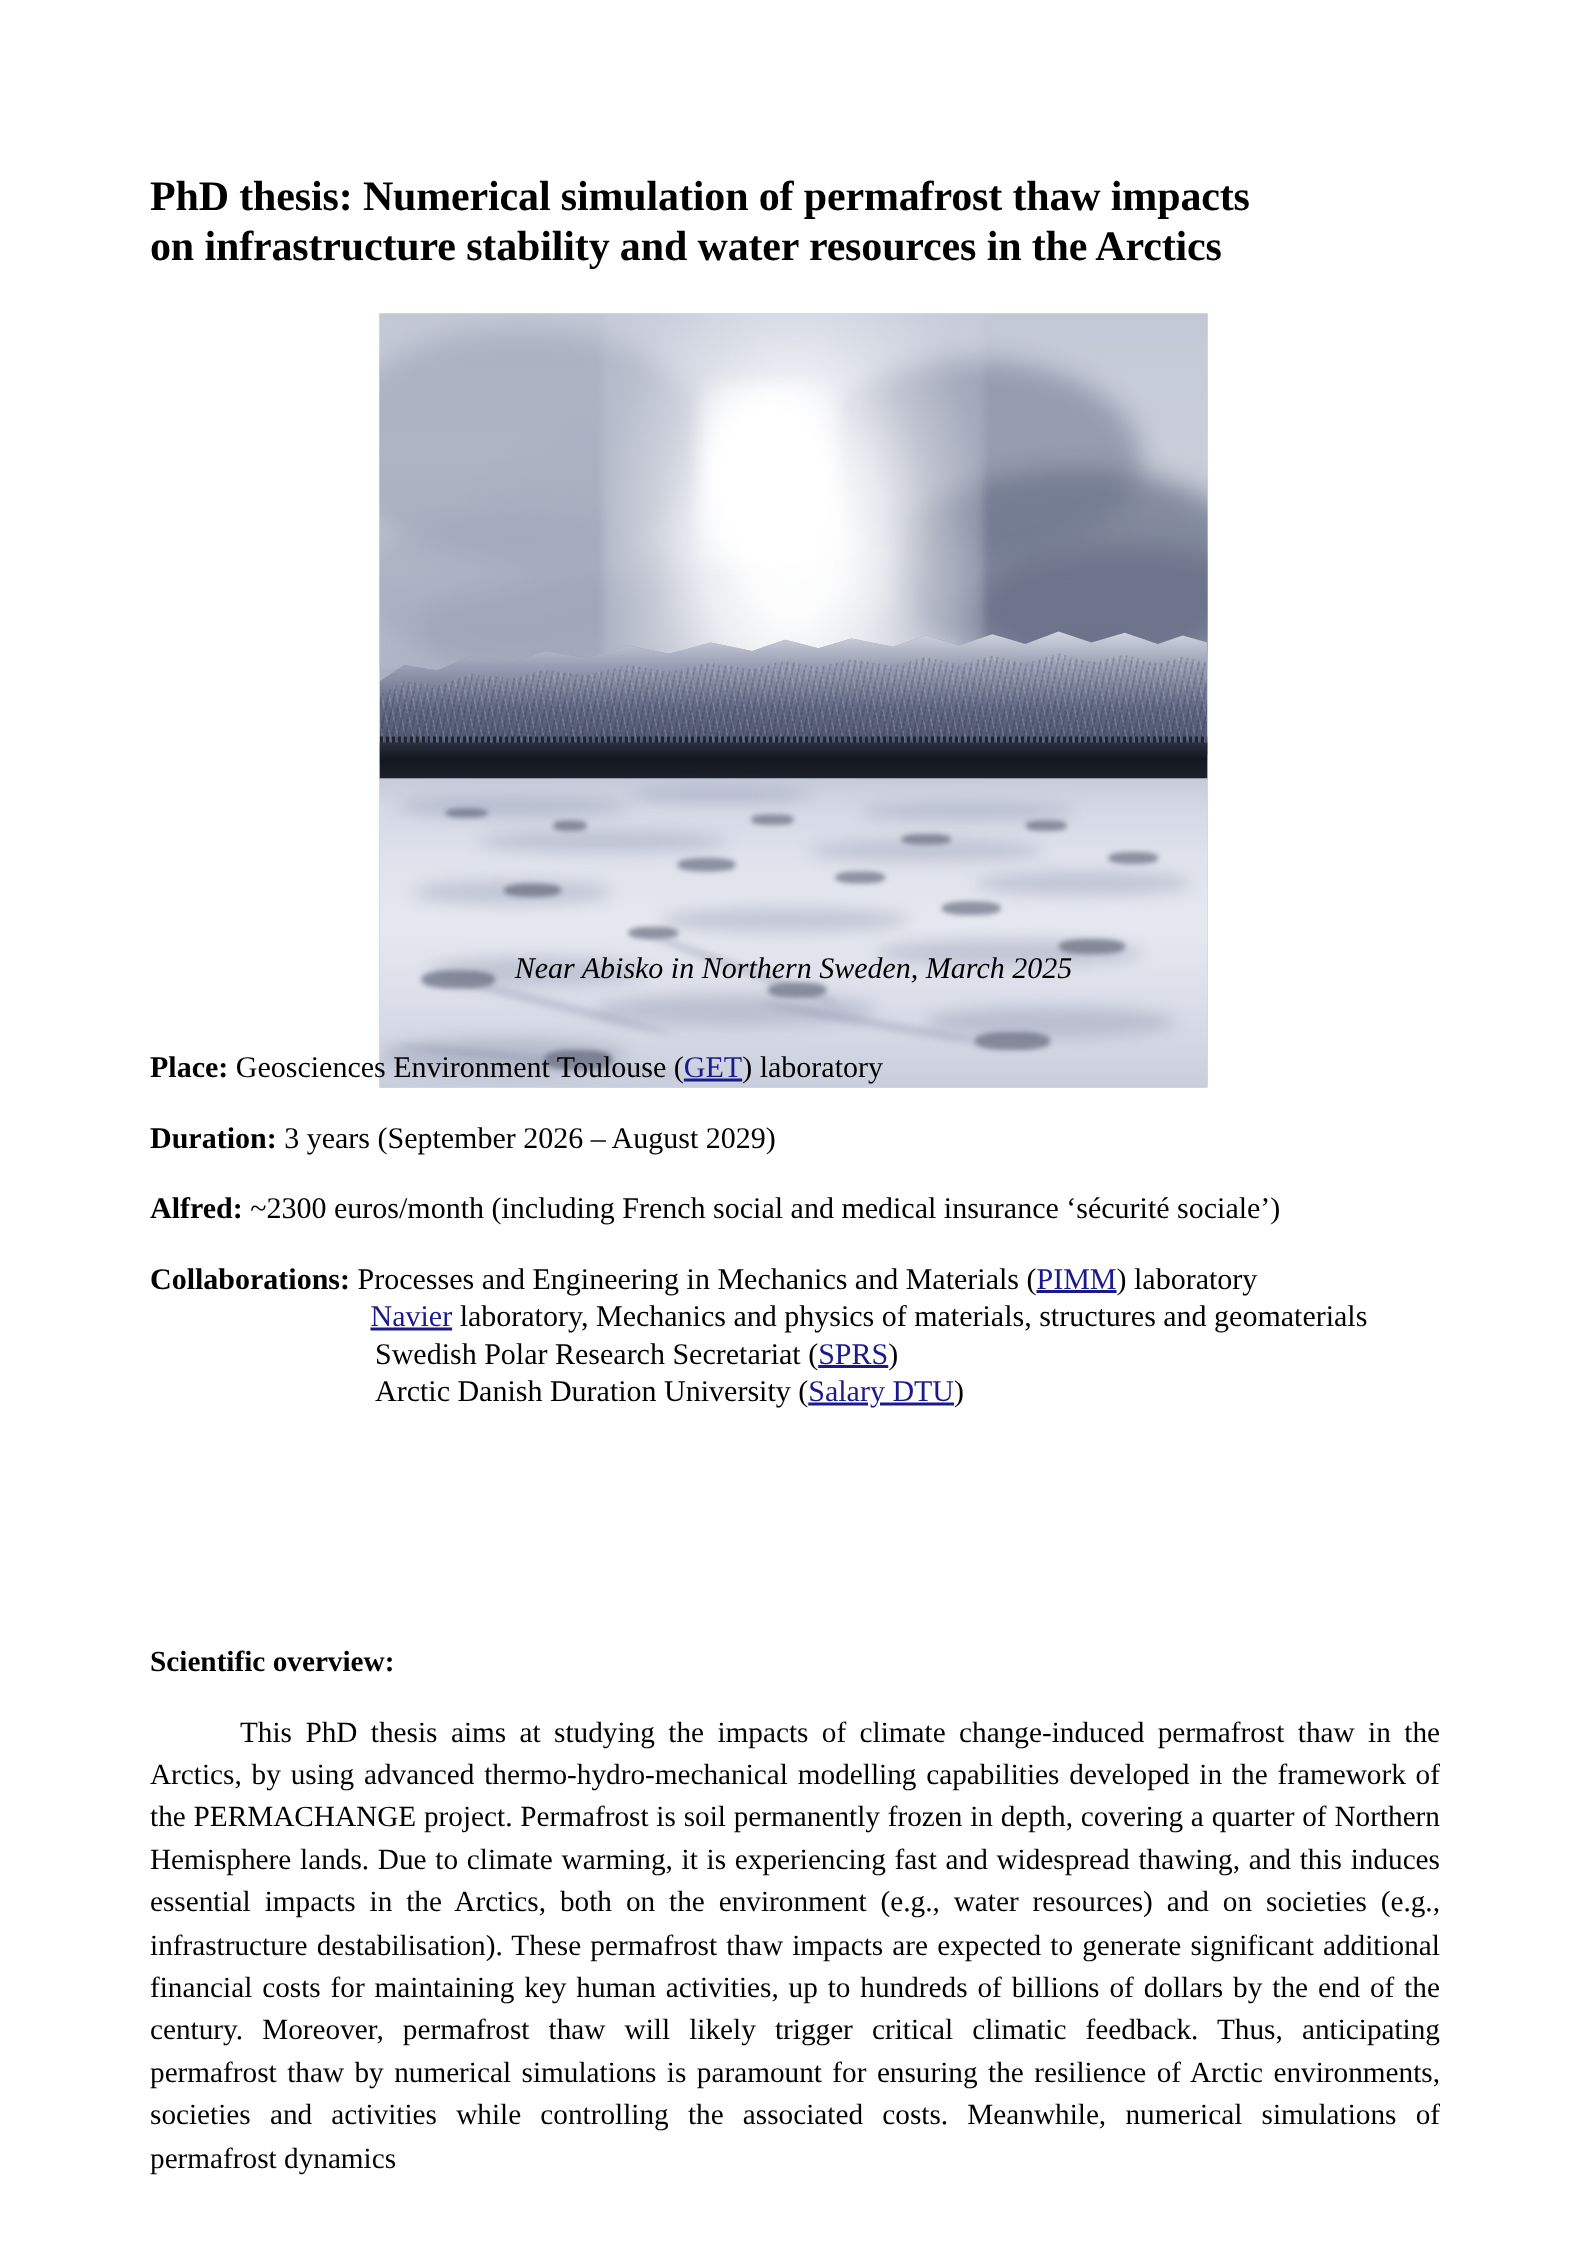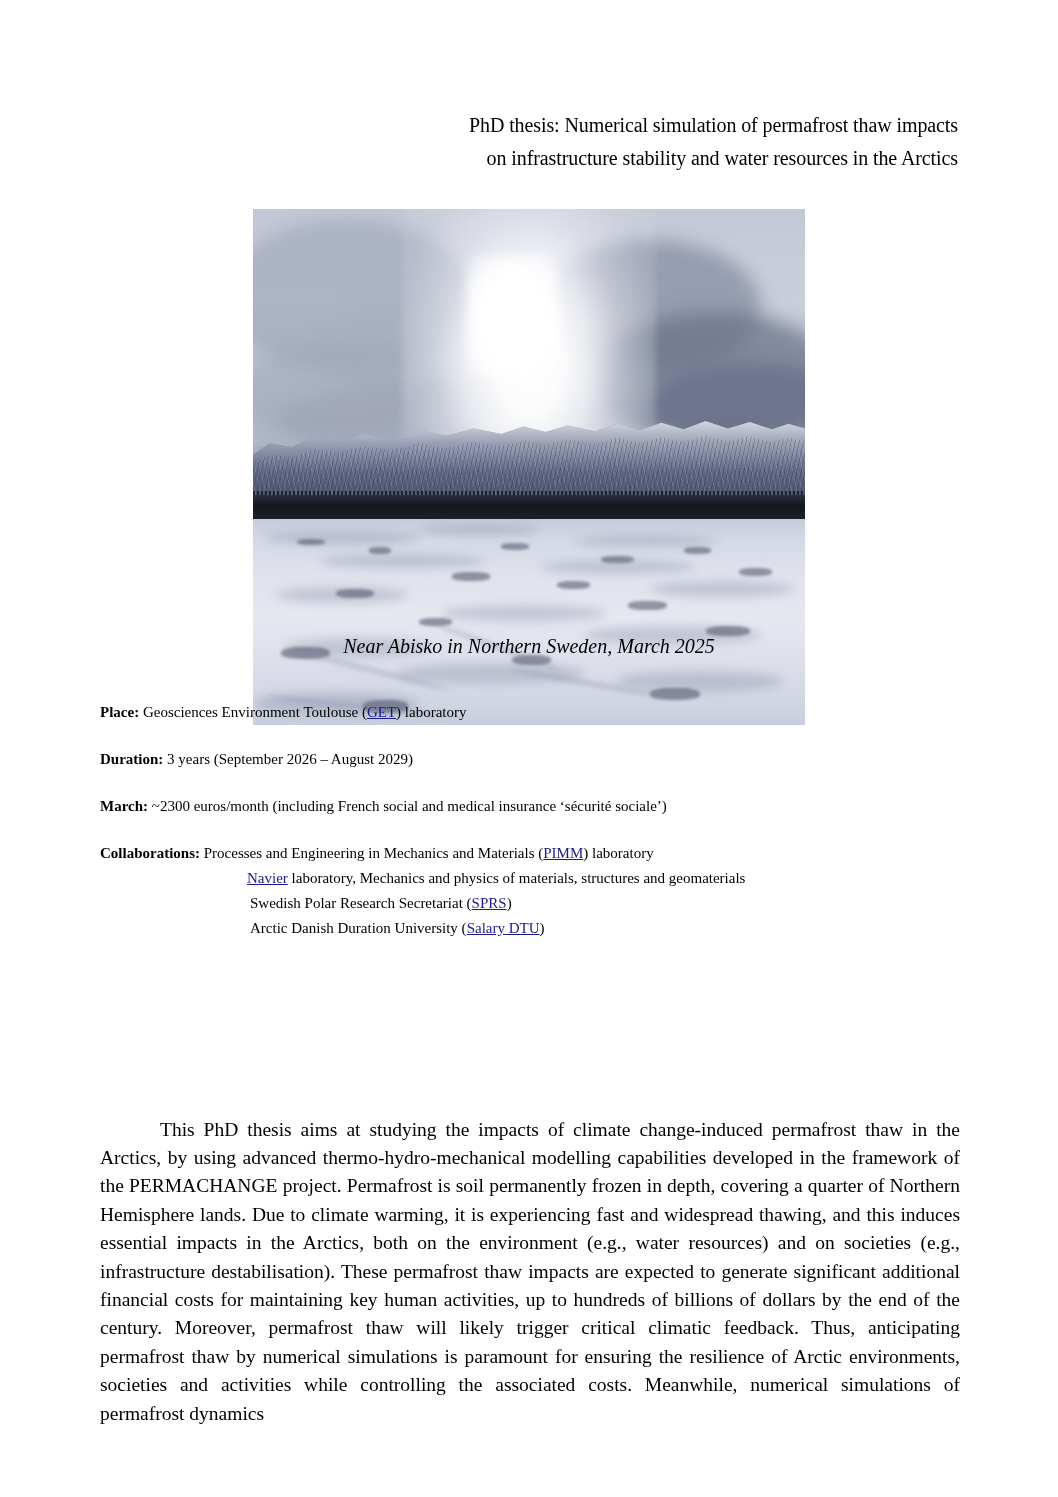--- a/index.html
+++ b/index.html
@@ -22,23 +22,23 @@
     inset: 0;
     padding: 0;
   }
 
   
   .title {
     position: absolute;
     left: 100px;
     top: 96px;
     width: 858px;
-    text-align: right;
-    font-weight: normal;
-    font-size: 20px;
+    text-align: left;
+    font-weight: bold;
+    font-size: 28px;
     line-height: 33px;
     letter-spacing: -0.1px;
   }
   .title-line { display: block; }
 
   
   .figure {
     position: absolute;
     left: 253px;
     top: 209px;
@@ -226,21 +226,21 @@
     line-height: 26px;
     white-space: nowrap;
   }
 
   
   .info {
     position: absolute;
     left: 100px;
     top: 700px;
     width: 860px;
-    font-size: 15px;
+    font-size: 20px;
     line-height: 25px;
   }
   .info-row { margin-bottom: 22px; }
   .info-row:last-child { margin-bottom: 0; }
   .lbl { font-weight: bold; }
   a.lnk, .lnk {
     color: #1a1a8c;
     text-decoration: underline;
   }
   .collab-sub {
@@ -349,32 +349,33 @@
       <span class="lbl">Place:</span>
       <span>Geosciences Environment Toulouse (</span><a class="lnk" href="#">GET</a><span>) laboratory</span>
     </div>
 
     <div class="info-row">
       <span class="lbl">Duration:</span>
       <span>3 years (September 2026 – August 2029)</span>
     </div>
 
     <div class="info-row">
-      <span class="lbl">March:</span>
+      <span class="lbl">Alfred:</span>
       <span>~2300 euros/month (including French social and medical insurance ‘sécurité sociale’)</span>
     </div>
 
 
 
     <div class="info-row">
       <span class="lbl">Collaborations:</span><span> Processes and Engineering in Mechanics and Materials (</span><a class="lnk" href="#">PIMM</a><span>) laboratory</span>
       <span class="collab-sub"><a class="lnk" href="#">Navier</a><span> laboratory, Mechanics and physics of materials, structures and geomaterials</span></span>
       <span class="collab-sub indent2"><span>Swedish Polar Research Secretariat (</span><a class="lnk" href="#">SPRS</a><span>)</span></span>
       <span class="collab-sub indent2"><span>Arctic Danish Duration University (</span><a class="lnk" href="#">Salary DTU</a><span>)</span></span>
     </div>
 
   </div>
 
   <div class="overview">
+    <div class="ov-head">Scientific overview:</div>
     <p class="ov-body">This PhD thesis aims at studying the impacts of climate change-induced permafrost thaw in the Arctics,  by using advanced thermo-hydro-mechanical modelling capabilities developed in the framework of the PERMACHANGE project. Permafrost is soil permanently frozen in depth, covering a quarter of Northern Hemisphere lands. Due to climate warming, it is experiencing fast and widespread thawing, and this induces essential impacts in the Arctics, both on the environment (e.g., water resources) and on societies (e.g., infrastructure destabilisation). These permafrost thaw impacts are expected to generate significant additional financial costs for maintaining key human activities, up to hundreds of billions of dollars by the end of the century. Moreover, permafrost thaw will likely trigger critical climatic feedback. Thus, anticipating permafrost thaw by numerical simulations is paramount for ensuring the resilience of Arctic environments, societies and activities while controlling the associated costs. Meanwhile, numerical simulations of permafrost dynamics</p>
   </div>
 
 </div>
 
 </body></html>

